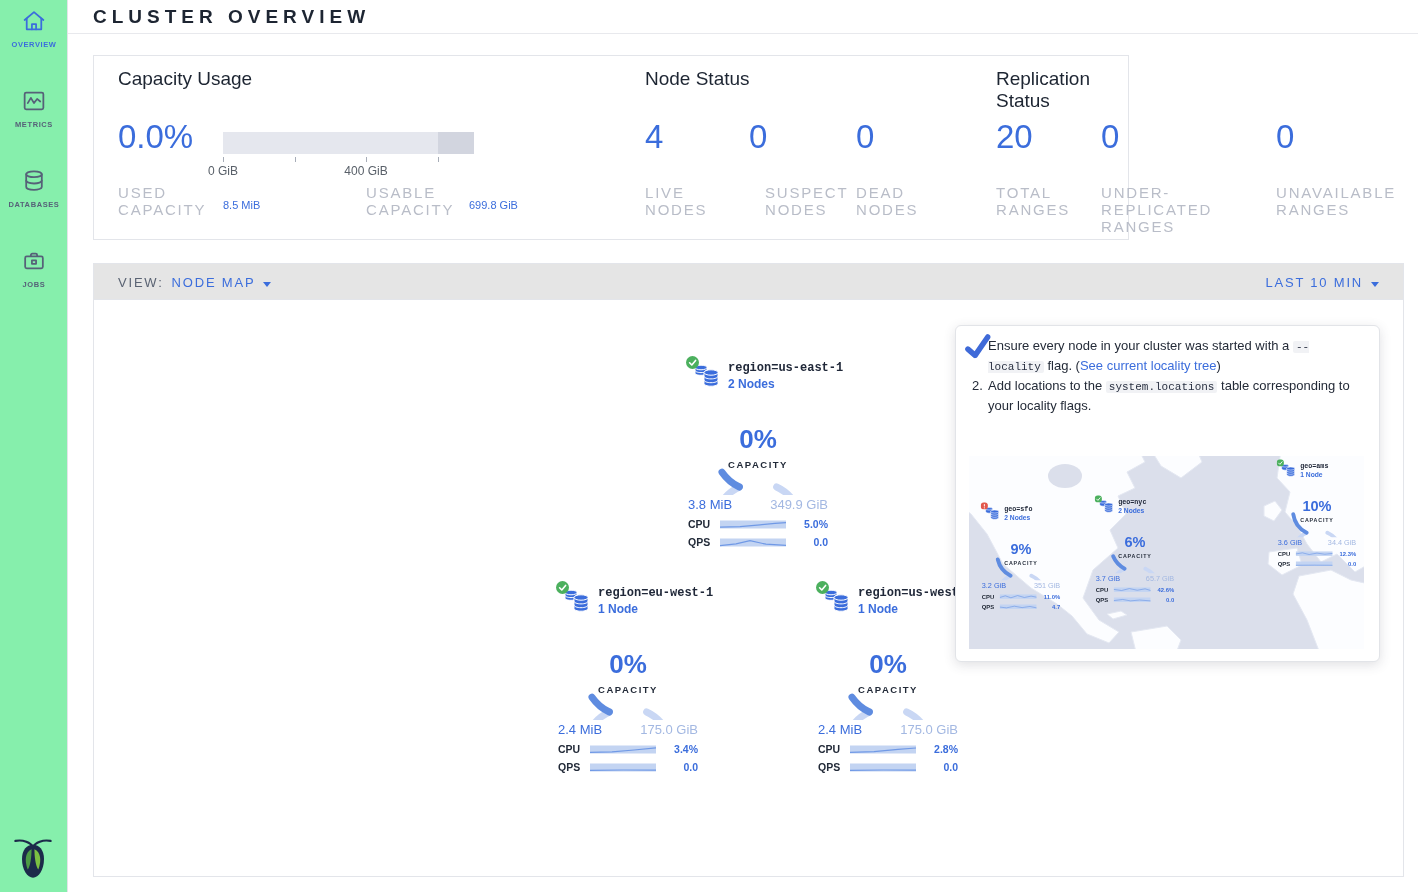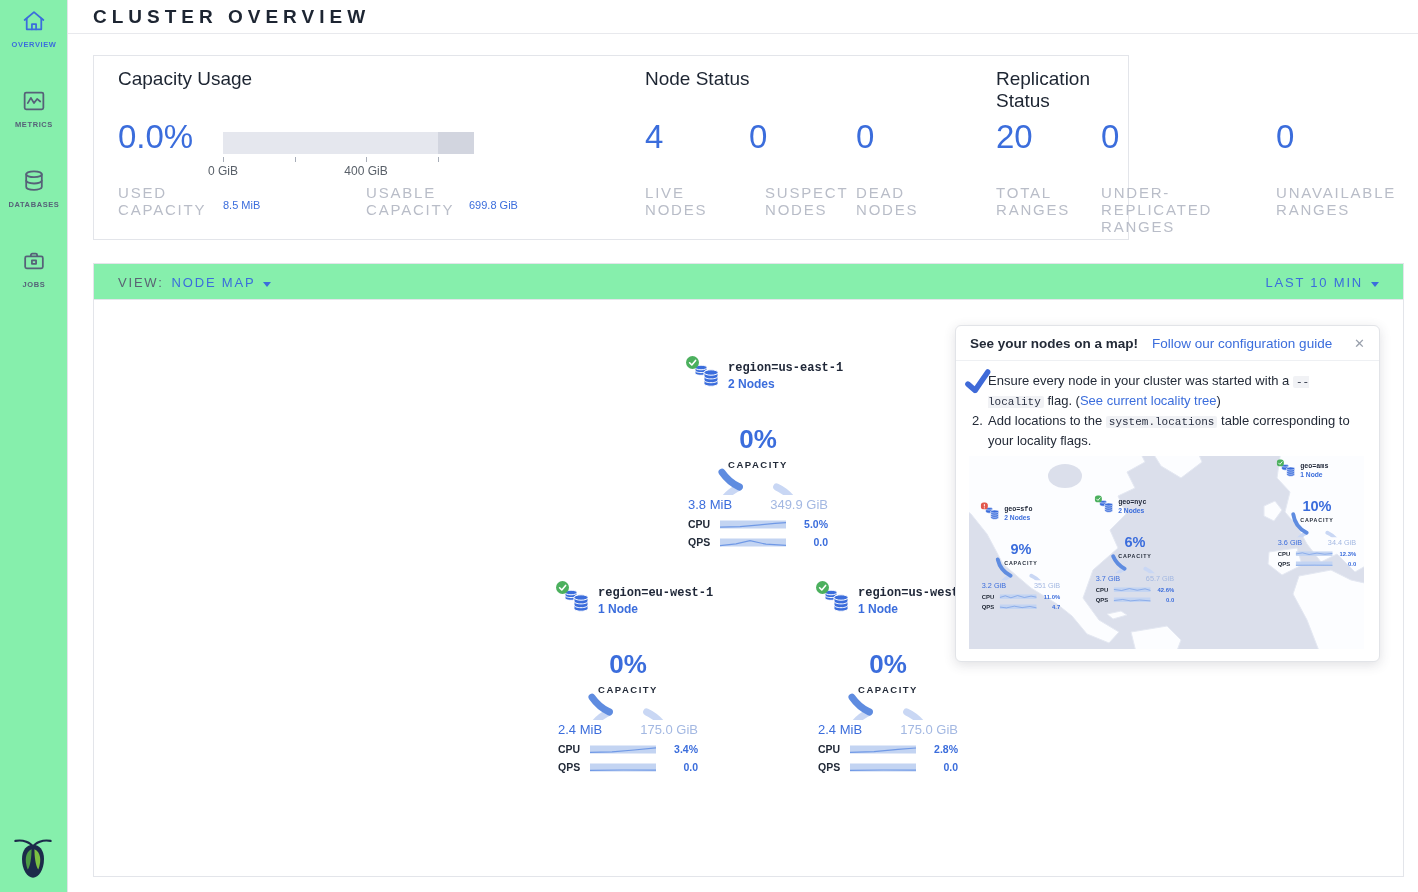--- a/index.html
+++ b/index.html
@@ -23,21 +23,21 @@
   .section-title { position:absolute; font-size:19px; color:#1d2532; font-weight:500; }
   .big-num { position:absolute; font-size:33px; font-weight:400; color:#3b6ddc; }
   .stat-label { position:absolute; font-size:15px; letter-spacing:1.8px; line-height:17px; color:#b9bdc8; font-weight:500; white-space:pre-line; }
   .cap-value { position:absolute; font-size:11px; color:#3b6ddc; }
   .cap-bar { position:absolute; left:129px; top:76px; width:251px; height:22px; background:#e5e7ee; }
   .cap-bar-dark { position:absolute; right:0; top:0; width:36px; height:22px; background:#d2d5df; }
   .tick { position:absolute; width:1px; height:5px; background:#a7adb8; top:101px; }
   .tick-label { position:absolute; top:108px; font-size:12px; color:#596069; transform:translateX(-50%); white-space:nowrap; }
 
   
-  .view-panel { position:absolute; left:93px; top:263px; width:1311px; height:614px; border:1px solid #e3e5ea; background:#86efac; }
+  .view-panel { position:absolute; left:93px; top:263px; width:1311px; height:614px; border:1px solid #e3e5ea; background:#e5e5e5; }
   .view-bar { position:relative; height:36px; border-bottom:1px solid #e3e5ea; }
   .vb-left { position:absolute; left:24px; top:11px; font-size:13px; letter-spacing:1.8px; color:#5a6373; cursor:pointer; }
   .vb-left .sel { color:#3b6ddc; margin-left:8px; }
   .vb-center { position:absolute; left:0; right:0; top:9px; text-align:center; font-size:13px; letter-spacing:1.8px; color:#242b38; }
   .vb-center svg { vertical-align:-3px; margin-right:8px; }
   .vb-right { position:absolute; right:24px; top:11px; font-size:13px; letter-spacing:1.8px; color:#3b6ddc; cursor:pointer; }
   .caret { display:inline-block; width:0; height:0; border-left:4.5px solid transparent; border-right:4.5px solid transparent; border-top:5.5px solid #3b6ddc; margin-left:8px; }
   .map-area { position:absolute; left:0; top:36px; right:0; bottom:0; background:#fff; }
 
   
@@ -353,25 +353,20 @@
           <span class="m-label">QPS</span>
           <svg class="m-spark" viewBox="0 0 66 12">
               <rect x="0" y="2.5" width="66" height="8" fill="#c3d4f2"></rect>
               <polyline points="0,9.4 33,9 66,9.2" stroke="#7099e6" stroke-width="1.2" fill="none"></polyline>
             </svg>
           <span class="m-val">0.0</span>
         </div>
       </div>
 
       <div class="popup">
-        <div class="popup-head">
-          <span class="popup-title">See your nodes on a map!</span>
-          <span class="popup-link">Follow our configuration guide</span>
-          <span class="popup-close">✕</span>
-        </div>
         <div class="popup-steps">
           <div class="step">
             <span class="step-check">
               <svg width="27" height="23" viewBox="0 0 27 23">
                   <polyline points="3,13 9.5,20 24,3" stroke="#3f6ad8" stroke-width="5.5" fill="none" stroke-linecap="round" stroke-linejoin="round"></polyline>
                 </svg>
             </span>
             <span>Ensure every node in your cluster was started with a </span><code>--locality</code><span> flag. (</span><span class="inline-link">See current locality tree</span><span>)</span>
           </div>
           <div class="step">

